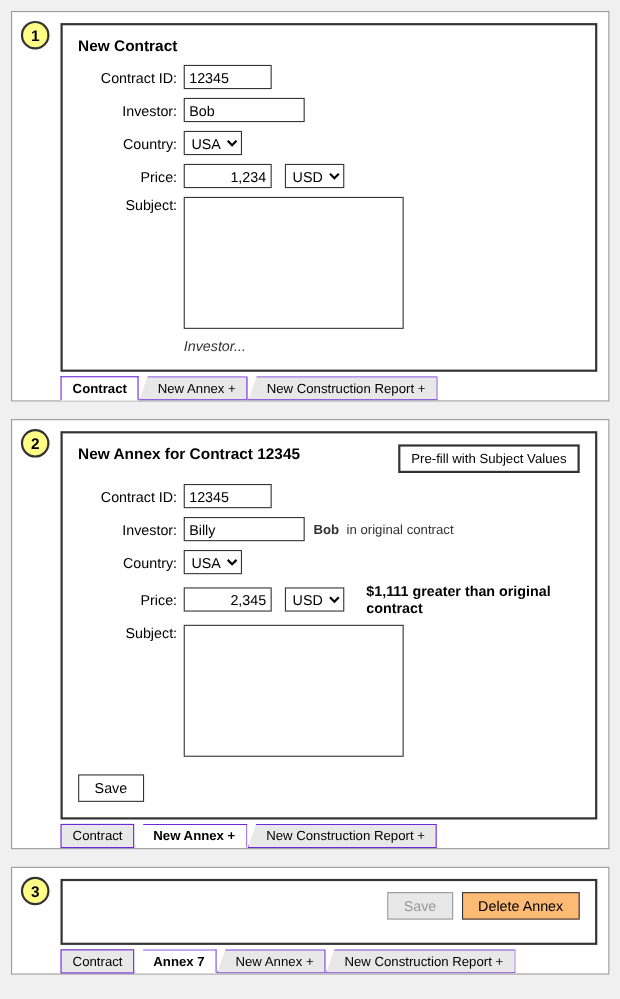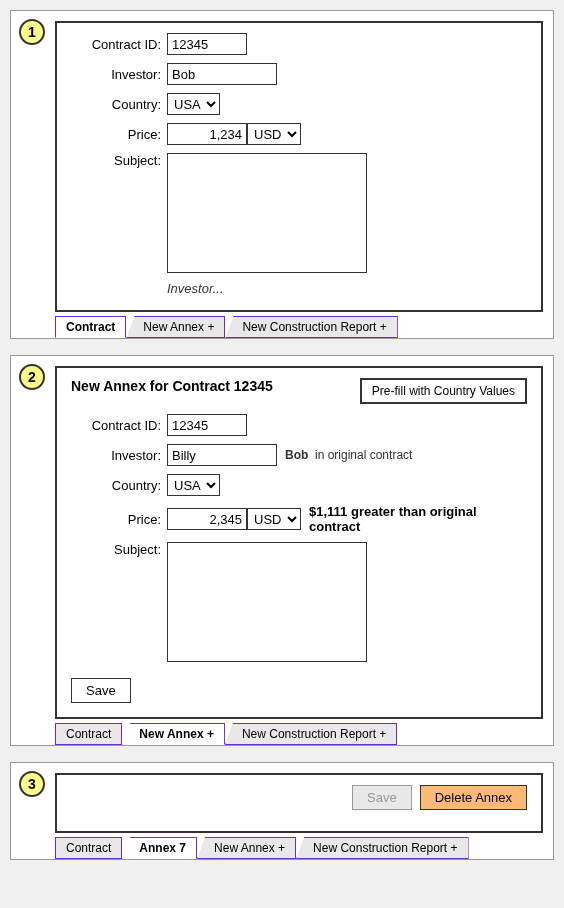--- a/index.html
+++ b/index.html
@@ -75,21 +75,21 @@
       border: 1px solid #333;
       height: 22px;
       font-size: 13px;
       background: #fff;
       padding: 0 2px;
     }
 
     .price-row {
       display: flex;
       align-items: center;
-      gap: 0;
+      gap: 12px;
     }
 
     .price-input {
       width: 80px;
       text-align: right;
     }
 
     .form-textarea {
       border: 1px solid #333;
       width: 200px;
@@ -202,20 +202,21 @@
       margin-left: 8px;
     }
   </style>
 </head>
 <body>
 
 <div class="section-wrapper">
   <div class="step-badge">1</div>
 
   <div class="form-panel">
+    <div class="form-title">New Contract</div>
 
     <div class="form-row">
       <span class="form-label">Contract ID:</span>
       <input class="form-input form-input-sm" type="text" value="12345" style="">
     </div>
 
     <div class="form-row">
       <span class="form-label">Investor:</span>
       <input class="form-input form-input-md" type="text" value="Bob" style="">
     </div>
@@ -255,21 +256,21 @@
     <div class="tab tab-angled">New Construction Report +</div>
   </div>
 </div>
 
 <div class="section-wrapper">
   <div class="step-badge">2</div>
 
   <div class="form-panel">
     <div class="form-title-row">
       <div class="form-title">New Annex for Contract 12345</div>
-      <button class="prefill-button">Pre-fill with Country Values</button>
+      <button class="prefill-button">Pre-fill with Subject Values</button>
     </div>
 
     <div class="form-row">
       <span class="form-label">Contract ID:</span>
       <input class="form-input form-input-sm" type="text" value="12345" style="">
     </div>
 
     <div class="form-row">
       <span class="form-label">Investor:</span>
       <input class="form-input form-input-md" type="text" value="Billy" style="">

